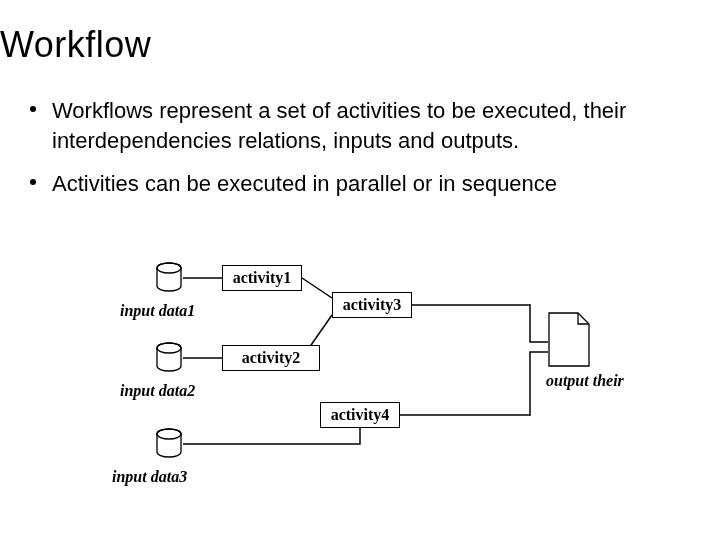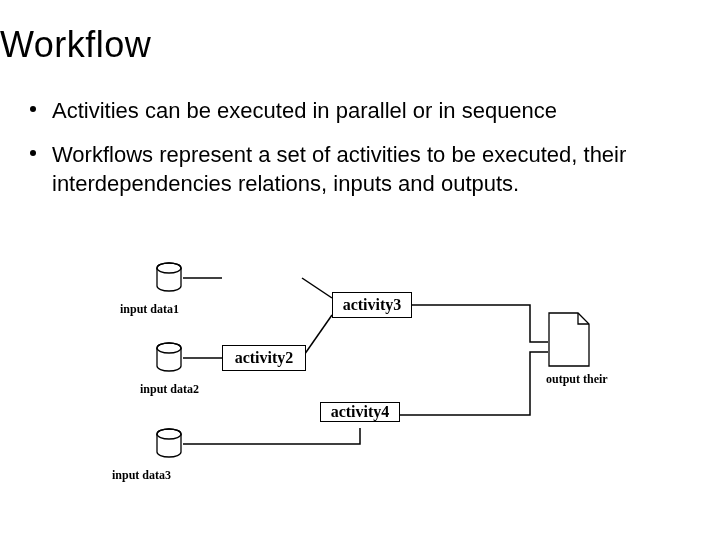--- a/index.html
+++ b/index.html
@@ -59,48 +59,49 @@
     justify-content: center;
     padding: 4px 10px;
   }
   .db {
     position: absolute;
   }
   .db svg { display: block; }
   .db-label {
     position: absolute;
     font-family: "Times New Roman", serif;
-    font-size: 12px;
+    font-size: 16px;
     font-weight: 700;
     white-space: nowrap;
+    font-style: italic;
   }
   .doc {
     position: absolute;
   }
   svg.lines {
     position: absolute;
     left: 0;
     top: 0;
     width: 720px;
     height: 280px;
   }
 </style>
 </head>
 <body>
 
 <h1 class="title">Workflow</h1>
 
 <div class="bullets">
   <div class="bullet">
     <span class="dot"></span>
-    <span class="btext">Activities can be executed in parallel or in sequence</span>
+    <span class="btext">Workflows represent a set of activities to be executed, their interdependencies relations, inputs and outputs.</span>
   </div>
   <div class="bullet">
     <span class="dot"></span>
-    <span class="btext">Workflows represent a set of activities to be executed, their interdependencies relations, inputs and outputs.</span>
+    <span class="btext">Activities can be executed in parallel or in sequence</span>
   </div>
 </div>
 
 <div class="diagram">
 
   <svg class="lines">
 
     <line x1="183" y1="28" x2="222" y2="28" stroke="#000" stroke-width="1.5"></line>
 
     <line x1="183" y1="108" x2="222" y2="108" stroke="#000" stroke-width="1.5"></line>
@@ -125,34 +126,35 @@
   </div>
   <div class="db-label" style="left:120px; top:52px;">input data1</div>
 
   <div class="db" style="left:155px; top:92px;">
     <svg width="28" height="32" viewBox="0 0 28 32">
       <ellipse cx="14" cy="6" rx="12" ry="5" fill="#fff" stroke="#000" stroke-width="1.3"></ellipse>
       <path d="M2 6 v18 a12 5 0 0 0 24 0 V6" fill="#fff" stroke="#000" stroke-width="1.3"></path>
       <ellipse cx="14" cy="6" rx="12" ry="5" fill="none" stroke="#000" stroke-width="1.3"></ellipse>
     </svg>
   </div>
-  <div class="db-label" style="left:120px; top:132px;margin-left:20px;">input data2</div>
+  <div class="db-label" style="left:120px; top:132px;">input data2</div>
 
   <div class="db" style="left:155px; top:178px;">
     <svg width="28" height="32" viewBox="0 0 28 32">
       <ellipse cx="14" cy="6" rx="12" ry="5" fill="#fff" stroke="#000" stroke-width="1.3"></ellipse>
       <path d="M2 6 v18 a12 5 0 0 0 24 0 V6" fill="#fff" stroke="#000" stroke-width="1.3"></path>
       <ellipse cx="14" cy="6" rx="12" ry="5" fill="none" stroke="#000" stroke-width="1.3"></ellipse>
     </svg>
   </div>
   <div class="db-label" style="left:112px; top:218px;">input data3</div>
 
-  <div class="node-box" style="left:222px; top:95px; width:84px; height:26px;">activity2</div>
+  <div class="node-box" style="left:222px; top:15px; width:80px; height:26px;">activity1</div>
+  <div class="node-box" style="left:222px; top:95px; width:98px; height:26px;">activity2</div>
   <div class="node-box" style="left:332px; top:42px; width:80px; height:26px;text-align:center;">activity3</div>
-  <div class="node-box" style="left:320px; top:152px; width:80px; height:20px;">activity4</div>
+  <div class="node-box" style="left:320px; top:152px; width:80px; height:26px;">activity4</div>
 
   <div class="doc" style="left:548px; top:62px;">
     <svg width="42" height="55" viewBox="0 0 42 55">
       <path d="M1 1 H30 L41 12 V54 H1 Z" fill="#fff" stroke="#000" stroke-width="1.3"></path>
       <path d="M30 1 V12 H41" fill="none" stroke="#000" stroke-width="1.3"></path>
     </svg>
   </div>
   <div class="db-label" style="left:546px; top:122px;">output their</div>
 
 </div>

